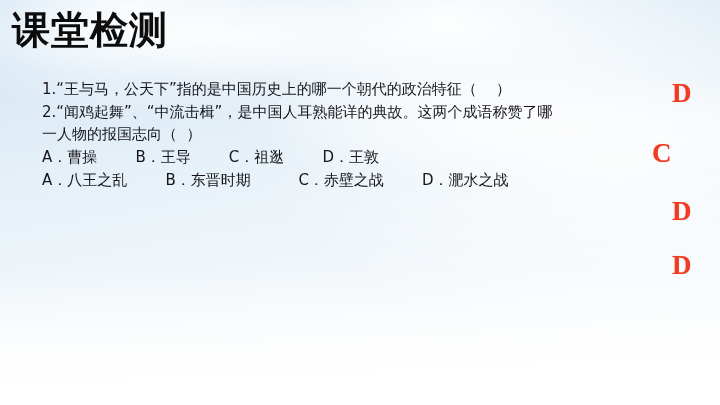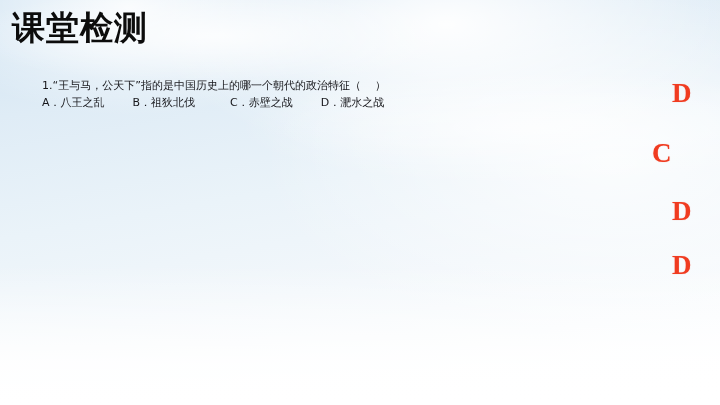--- a/index.html
+++ b/index.html
@@ -42,34 +42,34 @@
   .band3 {
     bottom: 0;
     height: 140px;
     background: linear-gradient(to bottom, rgba(255,255,255,0) 0%, rgba(255,255,255,0.9) 70%, #ffffff 100%);
   }
 
   .title {
     position: absolute;
     left: 12px;
     top: 8px;
-    font-size: 33px;
+    font-size: 38px;
     font-weight: bold;
     color: #0c0c0c;
     letter-spacing: 1px;
     line-height: 1.2;
     font-family: "DejaVu Sans", "Liberation Sans", sans-serif;
   }
 
   .body-text {
     position: absolute;
     left: 42px;
     top: 78px;
     width: 545px;
-    font-size: 11px;
+    font-size: 15px;
     line-height: 1.48;
     color: #16161a;
     font-family: "DejaVu Sans", "Liberation Sans", sans-serif;
   }
   .q-block {
     margin-bottom: 1px;
   }
   .q-line {
     white-space: pre-wrap;
   }
@@ -104,21 +104,26 @@
   <div class="cloud-band band2"></div>
   <div class="cloud-band band3"></div>
 
   <div class="title">课堂检测</div>
 
   <div class="body-text">
     <div class="q-block">
       <div class="q-line">1.“王与马，公天下”指的是中国历史上的哪一个朝代的政治特征（    ）</div>
     </div>
     <div class="q-block">
-      <div class="opts">A．八王之乱        B．祖狄北伐          C．赤壁之战        D．淝水之战</div>
+      <div class="q-line">2.“闻鸡起舞”、“中流击楫”，是中国人耳熟能详的典故。这两个成语称赞了哪
+一人物的报国志向（  ）</div>
+      <div class="opts">A．曹操        B．王导        C．祖逖        D．王敦</div>
+    </div>
+    <div class="q-block">
+      <div class="opts">A．八王之乱        B．东晋时期          C．赤壁之战        D．淝水之战</div>
     </div>
   </div>
 
   <div class="answers">
     <div class="answer a0">D</div>
     <div class="answer a1">C</div>
     <div class="answer a2">D</div>
     <div class="answer a3">D</div>
   </div>
 </div>

